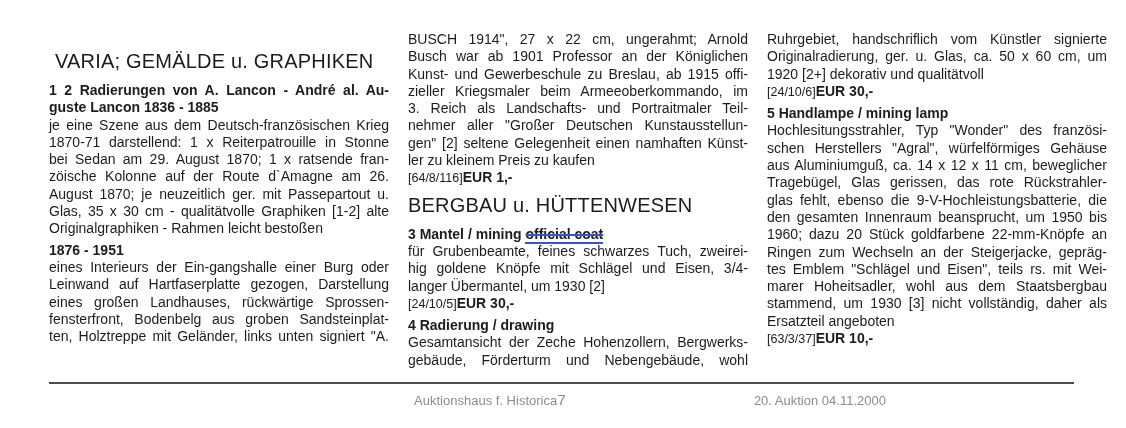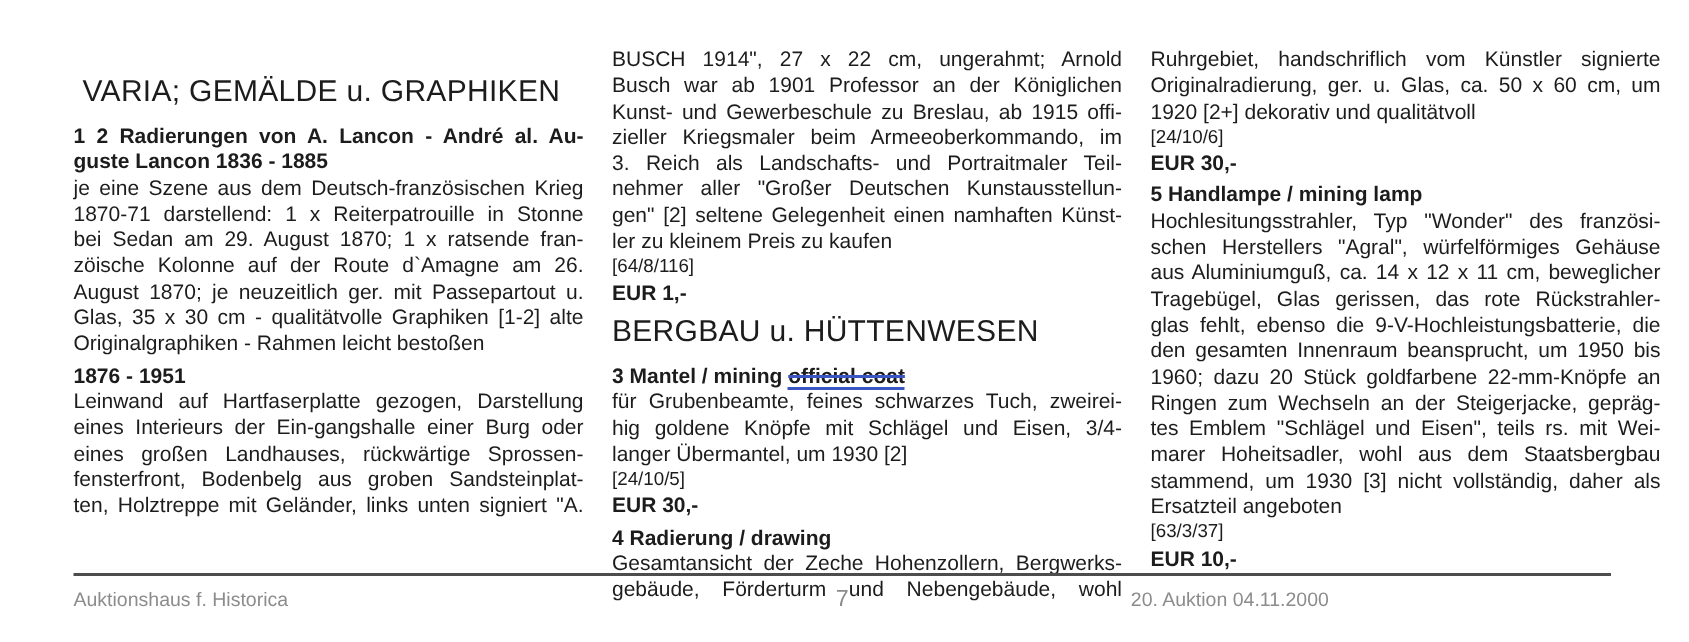--- a/index.html
+++ b/index.html
@@ -38,35 +38,34 @@
   }
   .just{text-align:justify;text-align-last:justify;-moz-text-align-last:justify;}
   .deleted{
     text-decoration:line-through;
     text-decoration-color:var(--ann-blue);
     text-decoration-thickness:2px;
     border-bottom:2px solid var(--ann-blue);
     padding-bottom:0px;
   }
   .ref-line{
-    display:flex;justify-content:space-between;align-items:baseline;
+    display:flex;align-items:baseline;
     line-height:17.3px;
-    flex-direction:column;
   }
   .ref{font-size:12.5px;}
   .price{font-size:14px;font-weight:bold;}
   .footer{
     position:absolute;
     left:49px;right:52px;top:382px;
     border-top:2px solid var(--rule-gray);
     padding-top:7px;
     display:flex;align-items:baseline;
     color:var(--footer-gray);
   }
-  .footer-left{flex:1;font-size:13px;text-align:left;}
+  .footer-left{flex:1;font-size:13px;text-align:right;}
   .footer-page{flex:0 0 auto;font-size:15.5px;text-align:center;}
   .footer-right{flex:1;font-size:13px;text-align:center;}
 </style>
 </head>
 <body>
 
 <div class="page" style="color: rgb(28, 28, 28);">
   <div class="content">
     <div class="col">
         <div class="section-heading">VARIA; GEMÄLDE u. GRAPHIKEN</div>
@@ -76,22 +75,22 @@
           <div class="body-line just">je eine Szene aus dem Deutsch-französischen Krieg</div>
           <div class="body-line just">1870-71 darstellend: 1 x Reiterpatrouille in Stonne</div>
           <div class="body-line just">bei Sedan am 29. August 1870; 1 x ratsende fran-</div>
           <div class="body-line just">zöische Kolonne auf der Route d`Amagne am 26.</div>
           <div class="body-line just">August 1870; je neuzeitlich ger. mit Passepartout u.</div>
           <div class="body-line just">Glas, 35 x 30 cm - qualitätvolle Graphiken [1-2] alte</div>
           <div class="body-line">Originalgraphiken - Rahmen leicht bestoßen</div>
         </div>
         <div class="lot">
           <div class="title-line">1876 - 1951</div>
+          <div class="body-line just">eines Interieurs der Ein-gangshalle einer Burg oder</div>
           <div class="body-line just">Leinwand auf Hartfaserplatte gezogen, Darstellung</div>
-          <div class="body-line just">eines Interieurs der Ein-gangshalle einer Burg oder</div>
           <div class="body-line just">eines großen Landhauses, rückwärtige Sprossen-</div>
           <div class="body-line just">fensterfront, Bodenbelg aus groben Sandsteinplat-</div>
           <div class="body-line just">ten, Holztreppe mit Geländer, links unten signiert "A.</div>
         </div>
       </div>
     <div class="col">
         <div class="lot">
           <div class="body-line just">BUSCH 1914", 27 x 22 cm, ungerahmt; Arnold</div>
           <div class="body-line just">Busch war ab 1901 Professor an der Königlichen</div>
           <div class="body-line just">Kunst- und Gewerbeschule zu Breslau, ab 1915 offi-</div>

